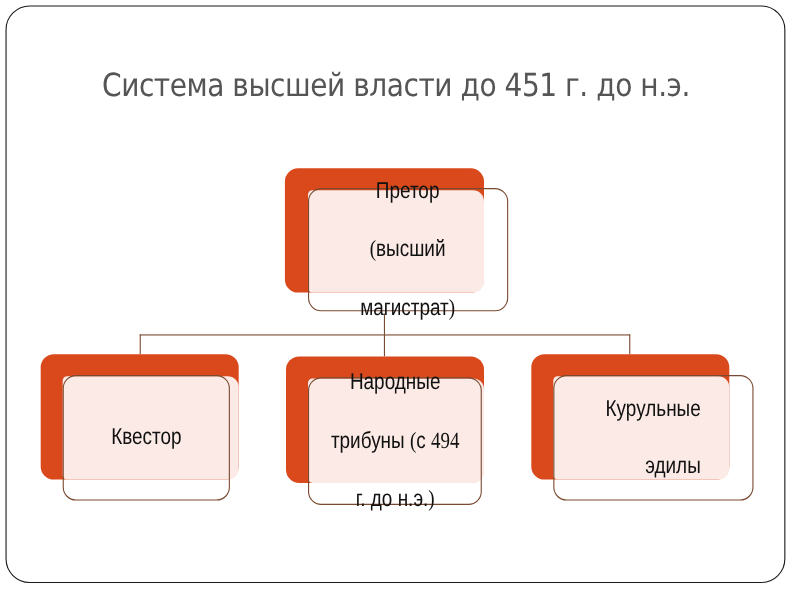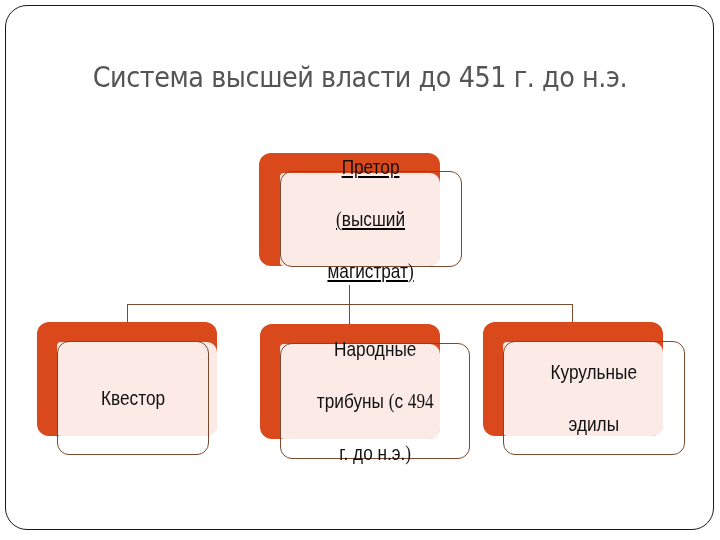--- a/index.html
+++ b/index.html
@@ -47,21 +47,21 @@
 
 <div class="line" style="left:349px; top:285px; width:1px; height:19px;"></div>
 <div class="line" style="left:127px; top:304px; width:446px; height:1px;"></div>
 <div class="line" style="left:127px; top:304px; width:1px; height:18px;"></div>
 <div class="line" style="left:349px; top:304px; width:1px; height:20px;"></div>
 <div class="line" style="left:572px; top:304px; width:1px; height:18px;"></div>
 
 <div class="node" style="left:0; top:0;">
   <div class="back" style="left:259px; top:153px; width:181px; height:113px;"></div>
   <div class="overlap" style="left:280px; top:173px; width:160px; height:93px;"></div>
-  <div class="front" style="left:280px; top:171px; width:182px; height:96px;text-decoration:underline;">
+  <div class="front" style="left:280px; top:171px; width:182px; height:112px;">
     <div class="label">
       <div>Претор</div>
       <div><span class="serif">(</span><span>высший</span></div>
       <div><span>магистрат</span><span class="serif">)</span></div>
     </div>
   </div>
 </div>
 
 <div class="node">
   <div class="back" style="left:37px; top:322px; width:180px; height:114px;"></div>
@@ -69,31 +69,31 @@
   <div class="front" style="left:57px; top:341px; width:152px; height:114px;">
     <div class="label">
       <div>Квестор</div>
     </div>
   </div>
 </div>
 
 <div class="node">
   <div class="back" style="left:260px; top:324px; width:180px; height:115px;"></div>
   <div class="overlap" style="left:280px; top:344px; width:160px; height:95px;"></div>
-  <div class="front" style="left:280px; top:343px; width:190px; height:116px;">
+  <div class="front" style="left:280px; top:343px; width:158px; height:116px;">
     <div class="label">
       <div>Народные</div>
       <div><span>трибуны </span><span class="serif">(</span><span>с </span><span class="serif">494</span></div>
       <div><span>г. до н.э.</span><span class="serif">)</span></div>
     </div>
   </div>
 </div>
 
 <div class="node">
   <div class="back" style="left:483px; top:322px; width:180px; height:114px;"></div>
   <div class="overlap" style="left:503px; top:342px; width:160px; height:94px;"></div>
-  <div class="front" style="left:503px; top:341px; width:182px; height:114px;">
+  <div class="front" style="left:503px; top:341px; width:182px; height:114px;text-align:right;">
     <div class="label">
       <div>Курульные</div>
       <div>эдилы</div>
     </div>
   </div>
 </div>
 
 </body></html>

